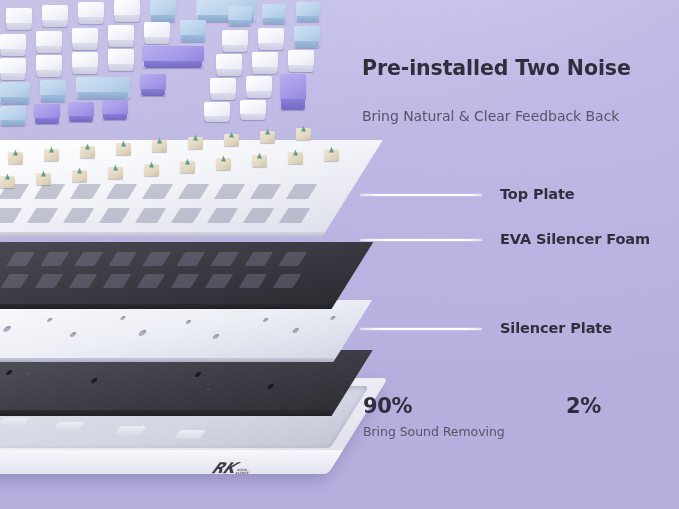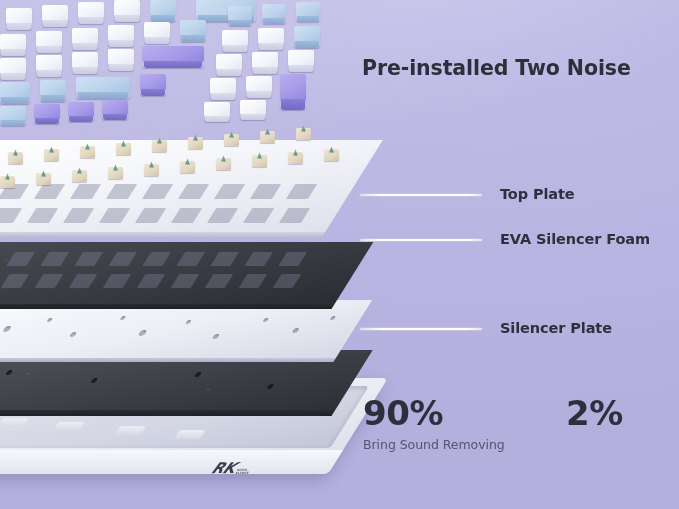--- a/index.html
+++ b/index.html
@@ -159,21 +159,21 @@
     background:linear-gradient(90deg,rgba(255,255,255,.55),#ffffff 18%,#ffffff 88%,rgba(255,255,255,.6));
     box-shadow:0 0 2px rgba(255,255,255,.55);
   }
   .callout .txt{
     position:absolute;left:142px;top:0;font-size:14.5px;font-weight:600;
     color:#2f2f3d;letter-spacing:-.1px;white-space:nowrap;
   }
 
   .stat{position:absolute;}
   .stat .num{
-    font-size:34px;font-weight:700;color:#2e2e3c;line-height:1;letter-spacing:-.4px;
+    font-size:21px;font-weight:700;color:#2e2e3c;line-height:1;letter-spacing:-.4px;
   }
   .stat .lab{
     margin-top:7px;font-size:12.5px;font-weight:400;color:#55556b;
     letter-spacing:-.05px;white-space:nowrap;
   }
 </style>
 </head>
 <body>
 
 <div id="stage">
@@ -520,20 +520,21 @@
       </span>
     </div>
   </div>
 
   <div id="info">
 
     <div class="headline">
       <div>Pre-installed Two Noise</div>
     </div>
 
+    <div class="subhead">Bring Natural &amp; Clear Feedback Back</div>
 
     <div class="callout" style="top:186px;">
       <div class="line"></div>
       <div class="txt">Top Plate</div>
     </div>
     <div class="callout" style="top:231px;">
       <div class="line"></div>
       <div class="txt">EVA Silencer Foam</div>
     </div>
     <div class="callout" style="top:320px;">

